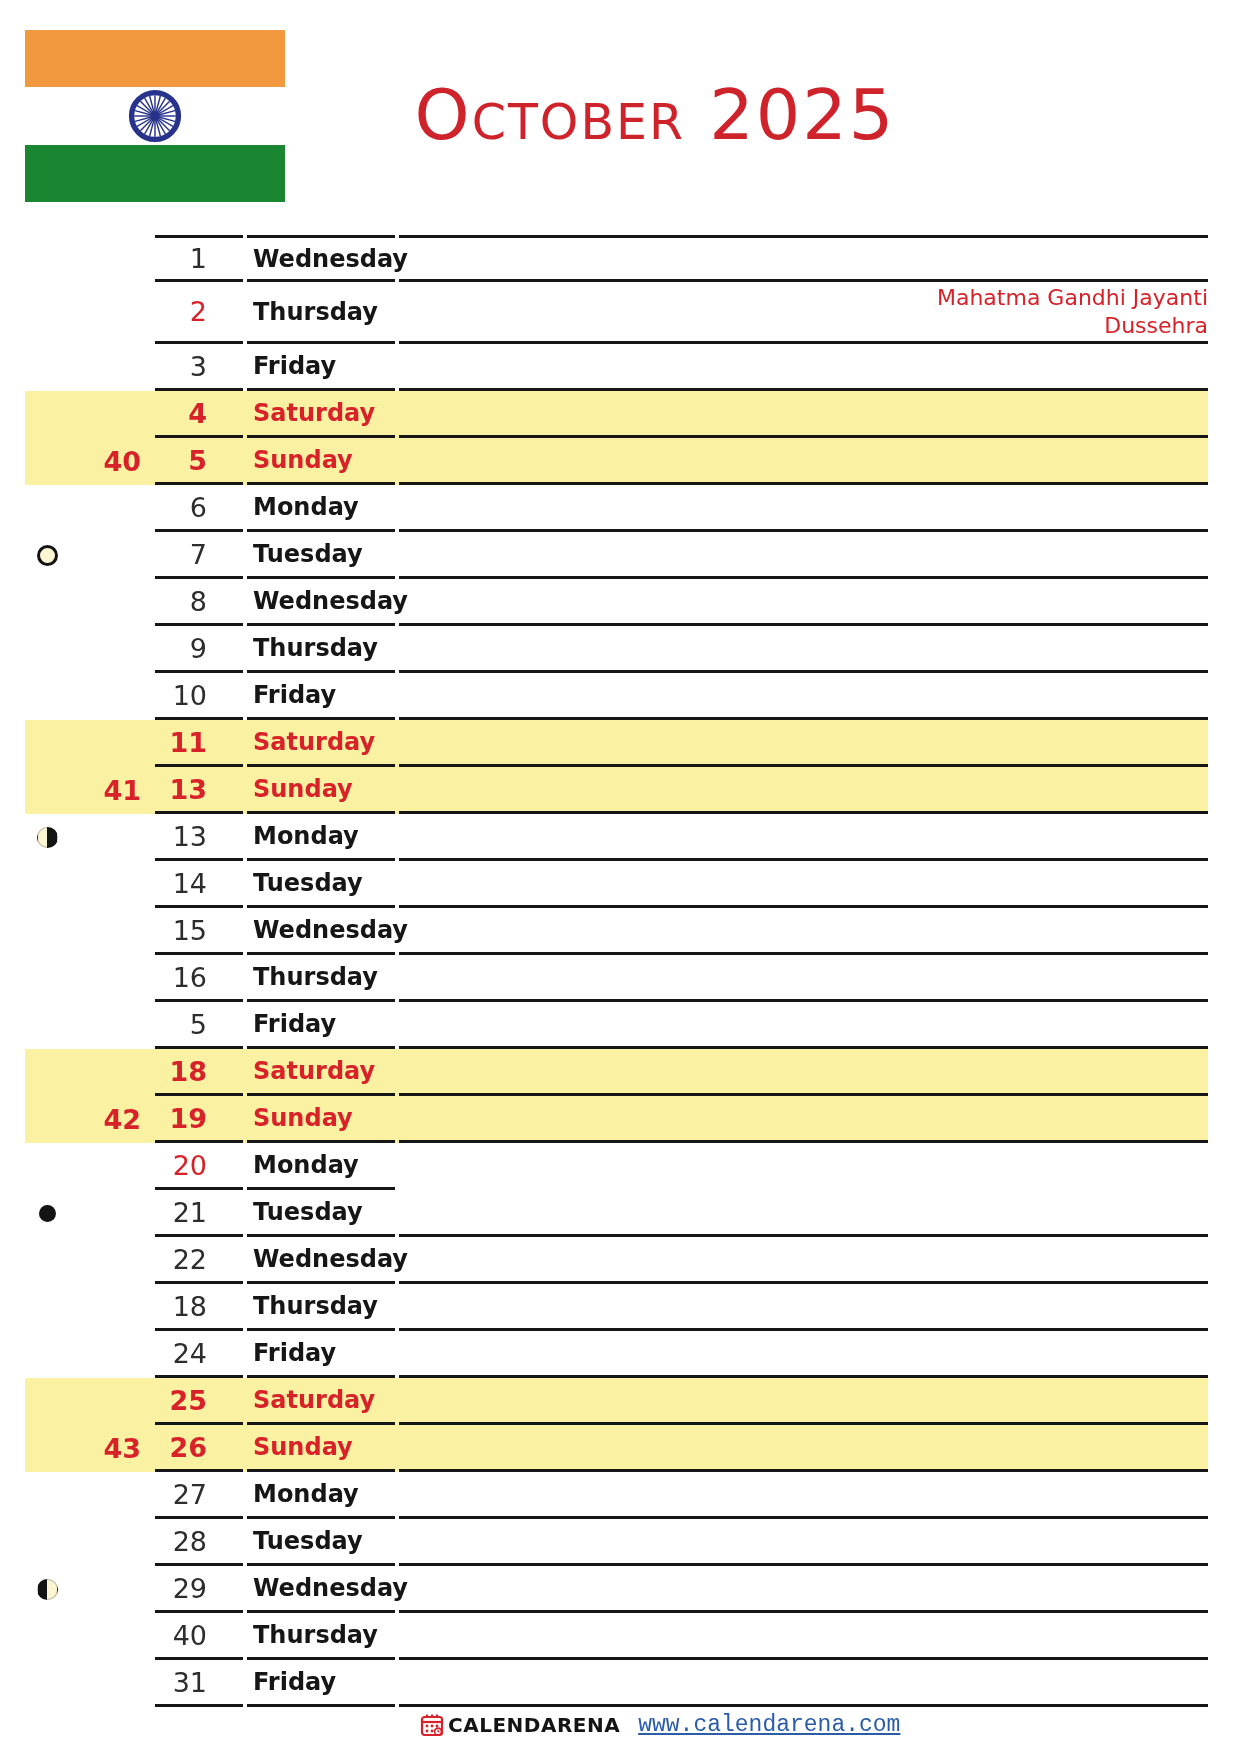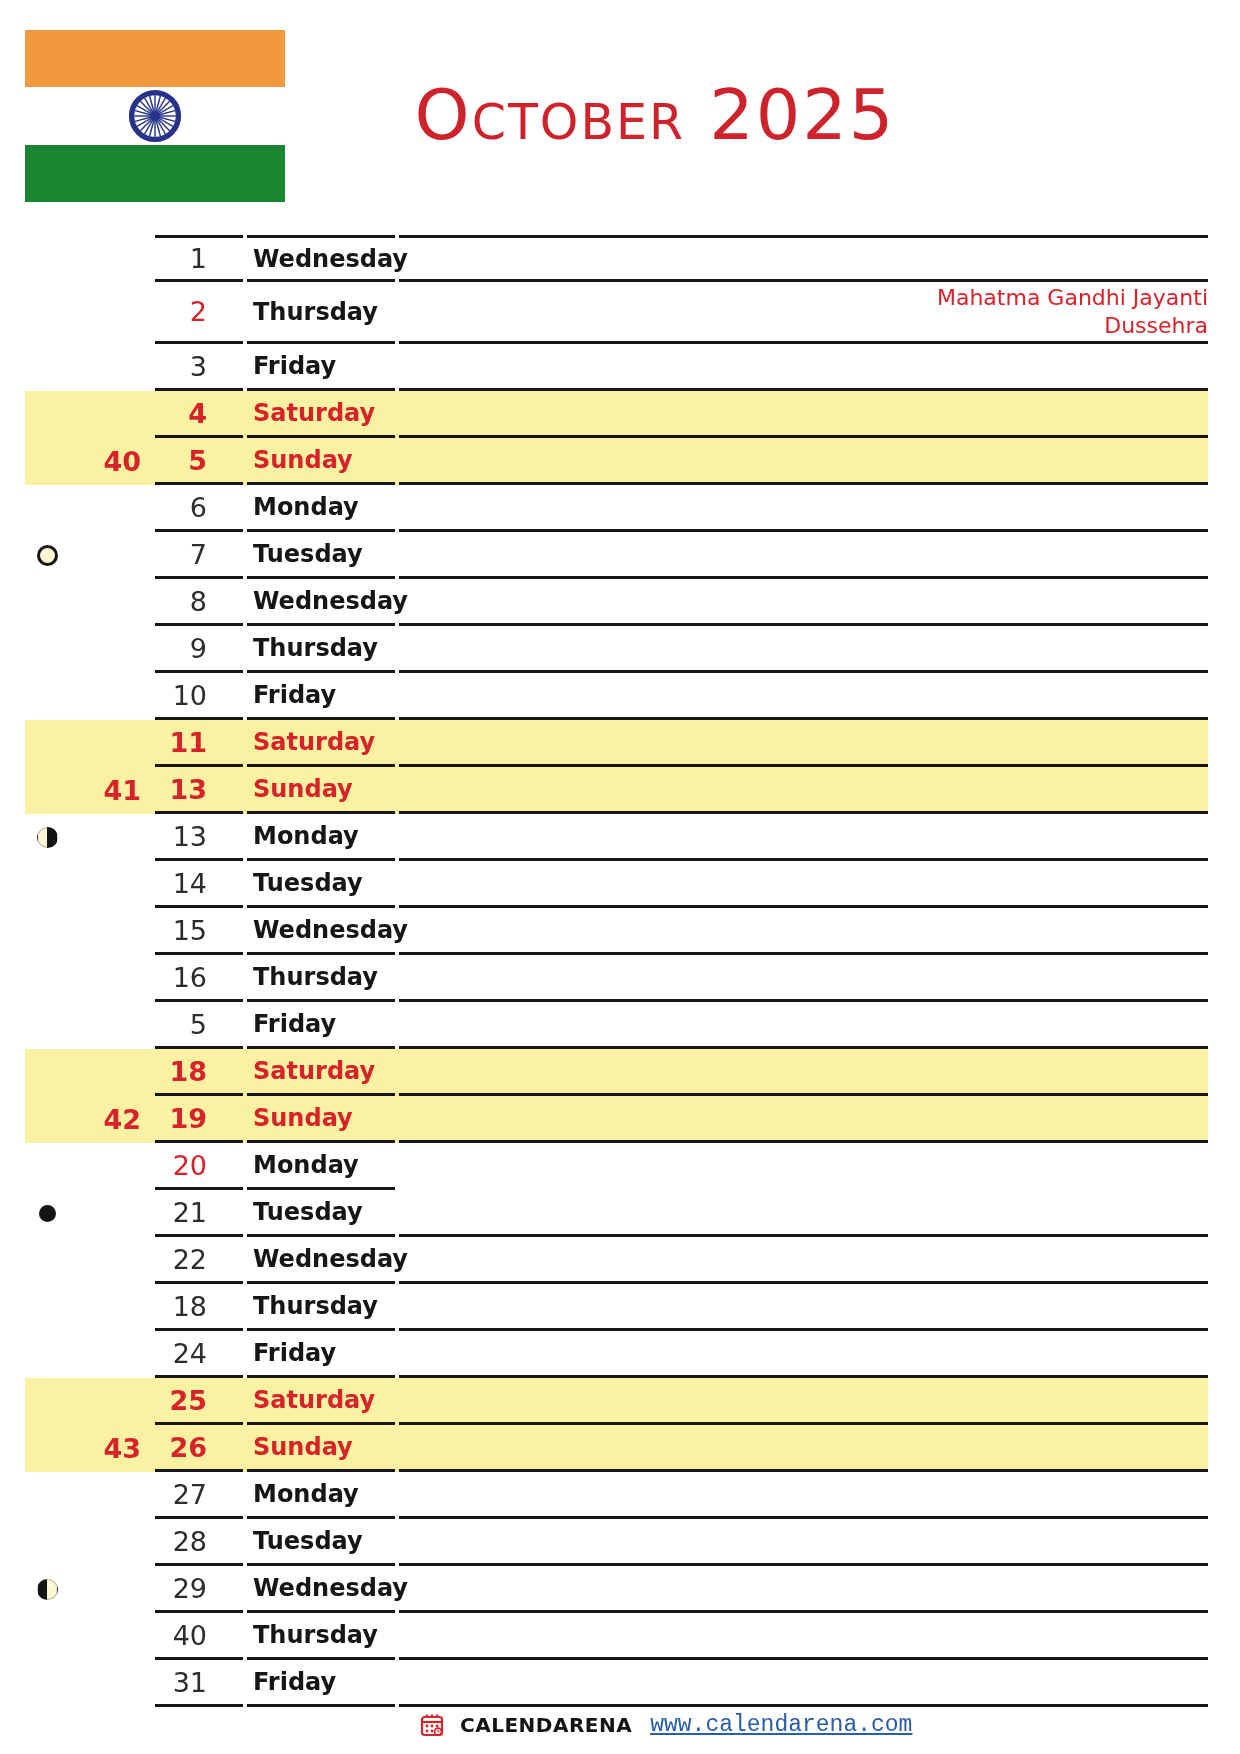--- a/index.html
+++ b/index.html
@@ -48,21 +48,21 @@
            align-items:flex-end; justify-content:center;
            font-size:22px; line-height:28px; color:var(--red); }
   .row.first .c-num, .row.first .c-day, .row.first .c-hol { border-top:3px solid #161616; }
   .row.weekend .c-num, .row.weekend .c-day { color:var(--red); }
   .row.weekend .c-num { font-weight:700; }
   .c-num.red { color:var(--red); }
 
   
   .footer { position:absolute; top:1712px; left:420px; display:flex;
             align-items:center; gap:18px; }
-  .brand { display:flex; align-items:center; gap:16px; }
+  .brand { display:flex; align-items:center; gap:4px; }
   .brand-text { font-size:20px; font-weight:800; letter-spacing:.5px; color:#141414; }
   .site-link { font-family:Liberation Mono, monospace; font-size:23px;
                color:var(--link-blue); text-decoration:underline; }
 </style>
 </head>
 <body>
 
 <div class="flag">
   <div class="stripe saffron"></div>
   <div class="stripe white">

